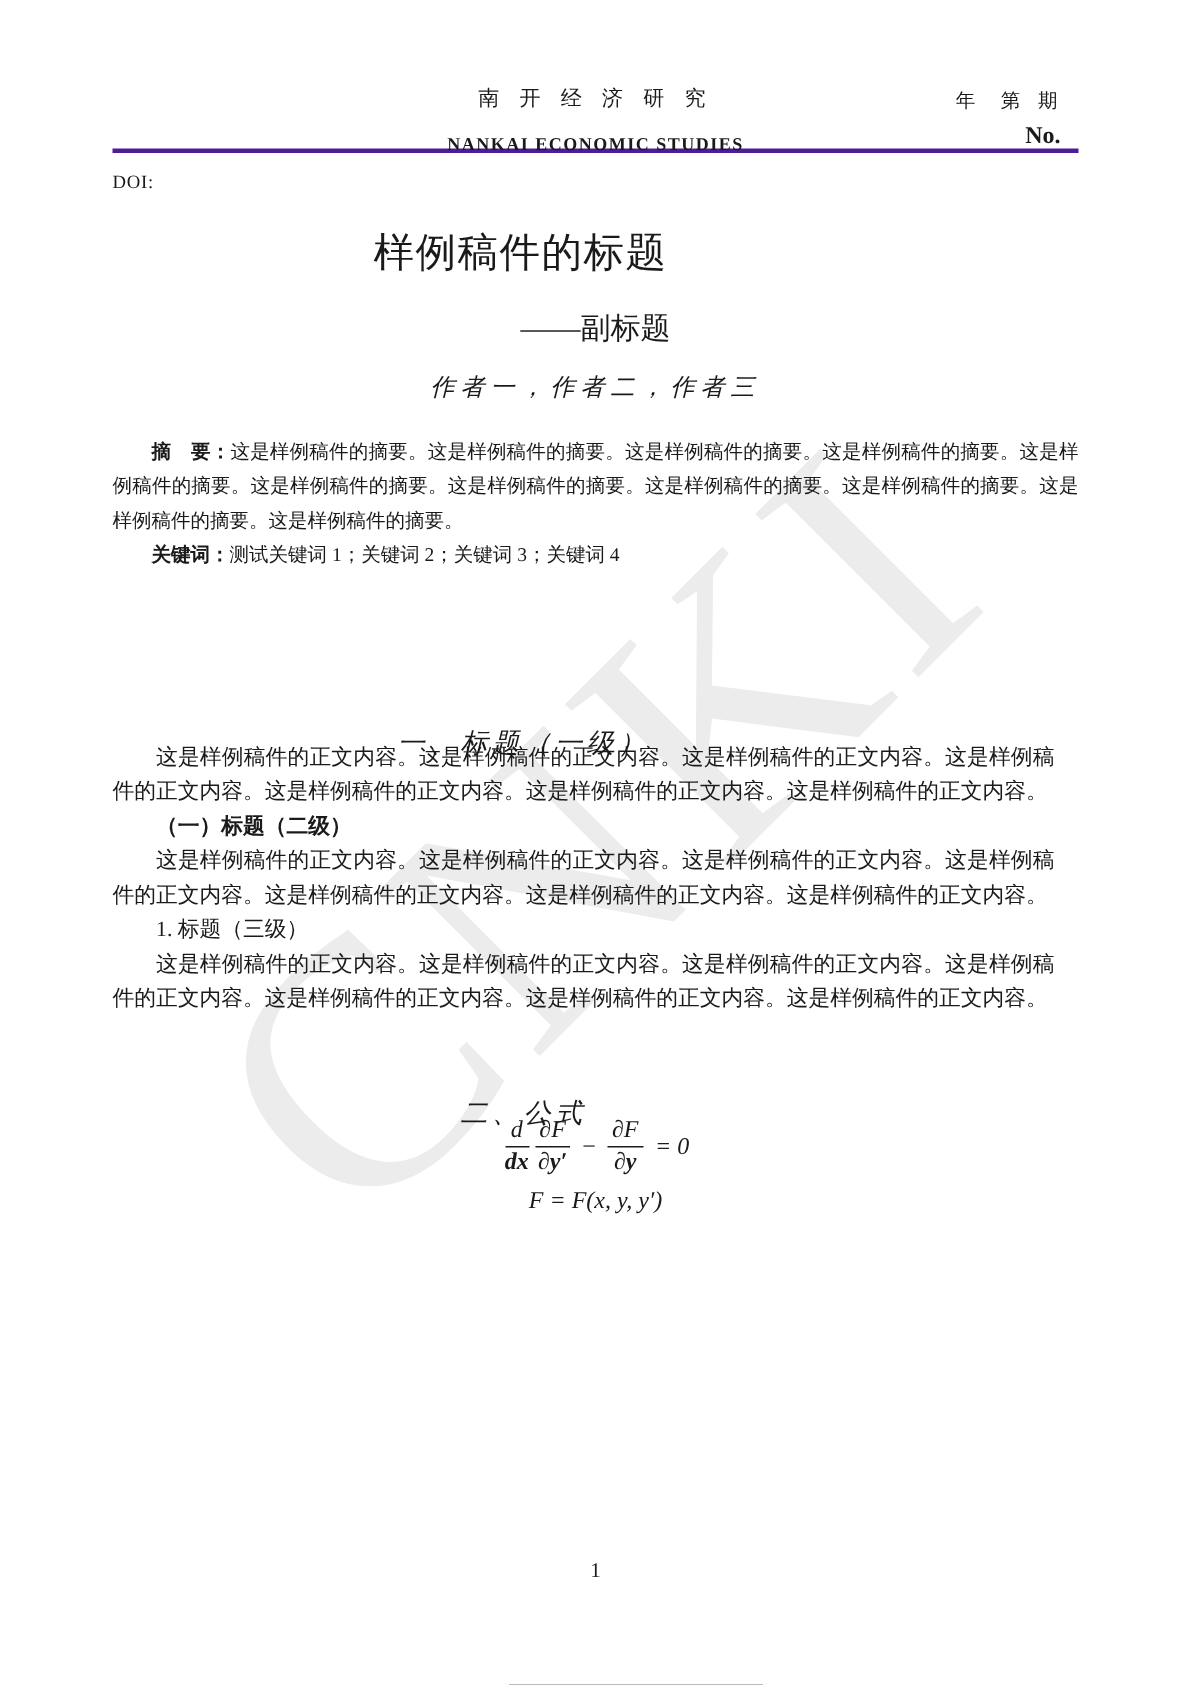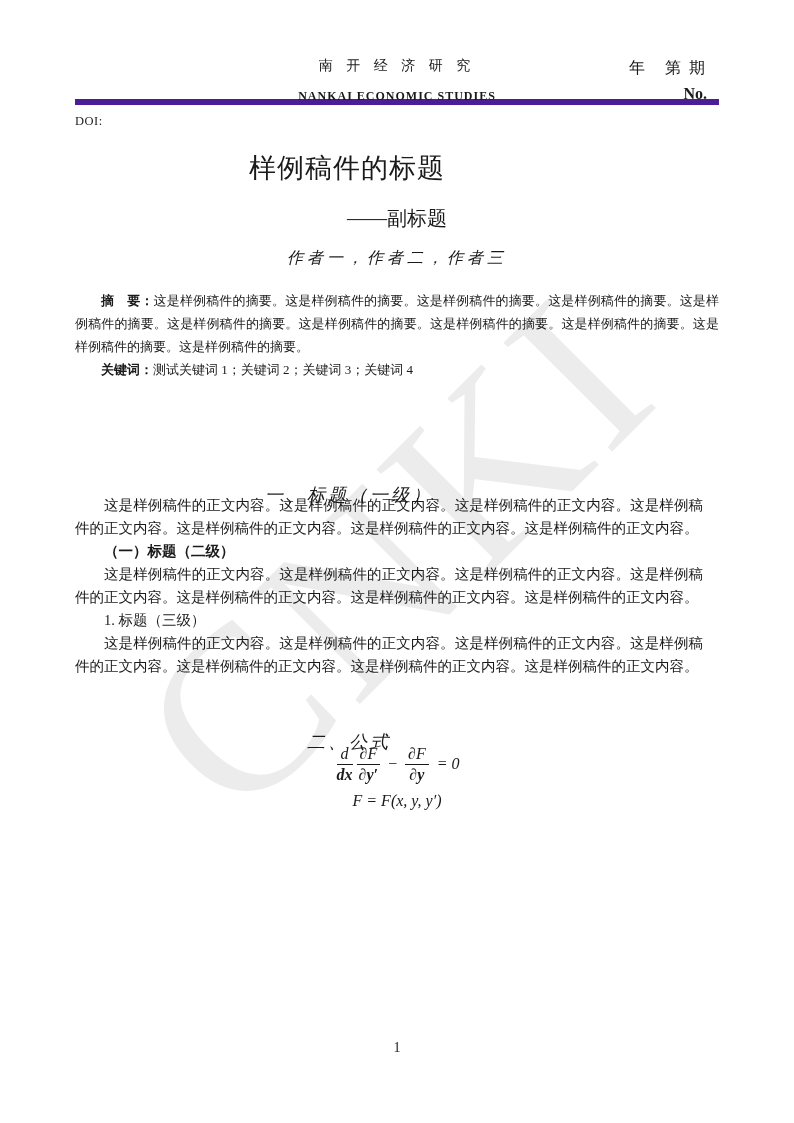--- a/index.html
+++ b/index.html
@@ -17,26 +17,26 @@
   
   .watermark{
     position:absolute;left:50%;top:555px;z-index:0;
     transform:translate(-50%,-50%) rotate(-45deg);
     font-family:"Liberation Serif",serif;
     font-size:235px;color:#ececec;letter-spacing:8px;
     white-space:nowrap;user-select:none;
   }
 
   
-  .header{left:75px;right:75px;top:57px;height:42px;border-bottom:6px solid #4c1d95;}
+  .header{left:75px;right:75px;top:57px;height:42px;border-bottom:3px solid #4c1d95;}
   .header-center{text-align:center;}
   .journal-cn{font-size:14px;letter-spacing:5px;}
   .journal-en{font-size:12px;font-weight:bold;letter-spacing:1px;margin-top:14px;}
   .header-right{position:absolute;right:12px;top:1px;text-align:right;}
-  .issue-cn{font-size:16px;letter-spacing:2px;}
+  .issue-cn{font-size:13px;letter-spacing:2px;font-family:Liberation Mono, monospace;}
   .issue-en{font-size:16px;font-weight:bold;margin-top:6px;}
 
   .doi{left:75px;top:114px;font-size:12.5px;letter-spacing:0.5px;}
 
   .title{left:0;width:694px;top:150px;text-align:center;font-size:27px;letter-spacing:1px;}
   .subtitle{left:0;width:794px;top:205px;text-align:center;font-size:20px;}
   .authors{left:0;width:794px;top:248px;text-align:center;font-size:16px;font-style:italic;letter-spacing:4px;}
 
   .abstract-block{left:75px;right:75px;top:289px;font-size:13px;line-height:23px;text-align:justify;}
   .abstract-block p{margin:0;text-indent:2em;}

